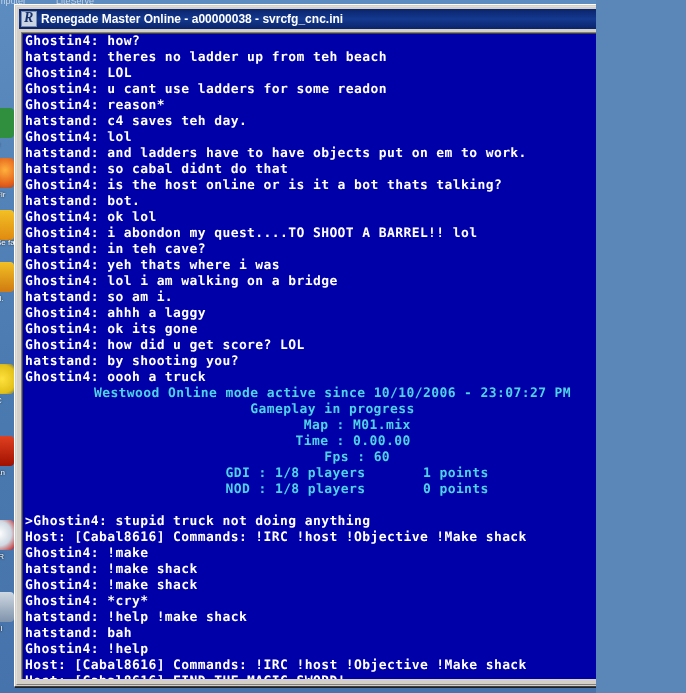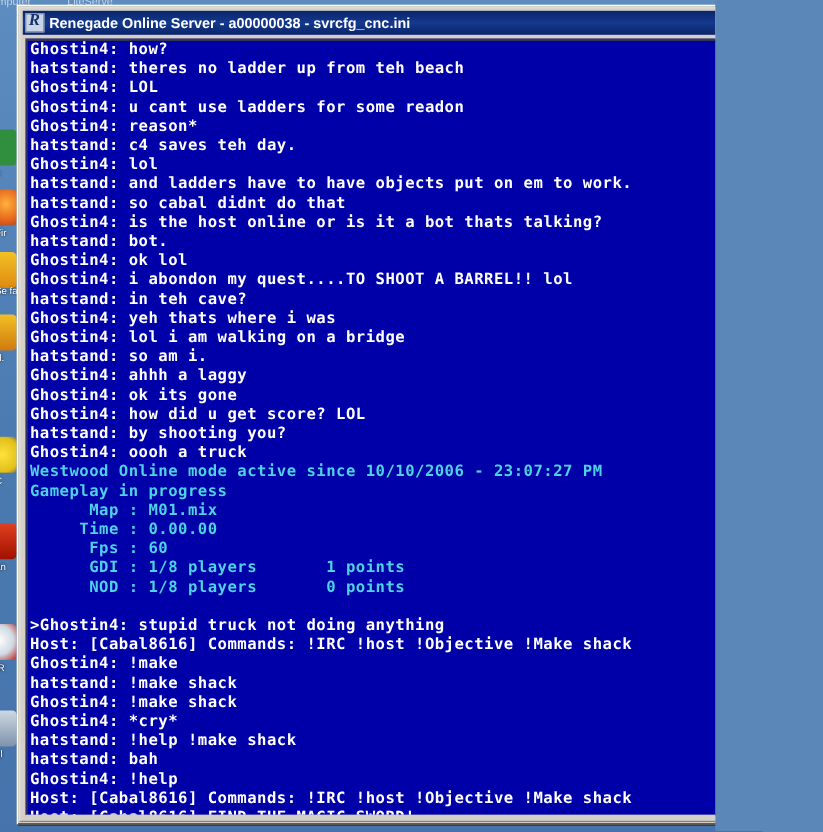--- a/index.html
+++ b/index.html
@@ -207,21 +207,21 @@
     font-size: 13px;
     line-height: 16px;
     white-space: pre;
     overflow: hidden;
     letter-spacing: 0.4px;
     font-weight: bold;
     text-rendering: geometricPrecision;
   }
   #console-text .line { display: block; height: 16px; }
   #console-text .c-white { color: #ffffff; }
-  #console-text .c-cyan  { color: #4fd2e8; }
+  #console-text .c-cyan  { color: #4fd2e8; text-align: center; }
 
   
   #vscroll {
     position: absolute;
     right: 1px;
     top: 1px;
     width: 17px;
     height: 645px;
     background: #d4d0c8;
   }
@@ -325,21 +325,21 @@
     <div class="bglabel" style="top:612px;">ul</div>
   </div>
 
   <div id="window">
     <div id="window-inner">
 
       <div id="titlebar">
         <div id="app-icon">
           <span class="r">R</span>
         </div>
-        <div id="title-text">Renegade Online Server - a00000038 - svrcfg_cnc.ini</div>
+        <div id="title-text">Renegade Master Online - a00000038 - svrcfg_cnc.ini</div>
         <div class="winbtn" title="Minimize">
           <span class="mindash"></span>
         </div>
         <div class="winbtn" title="Maximize">
           <span class="maxbox"></span>
         </div>
         <div class="winbtn" title="Close">
           <span class="glyph">✕</span>
         </div>
       </div>

